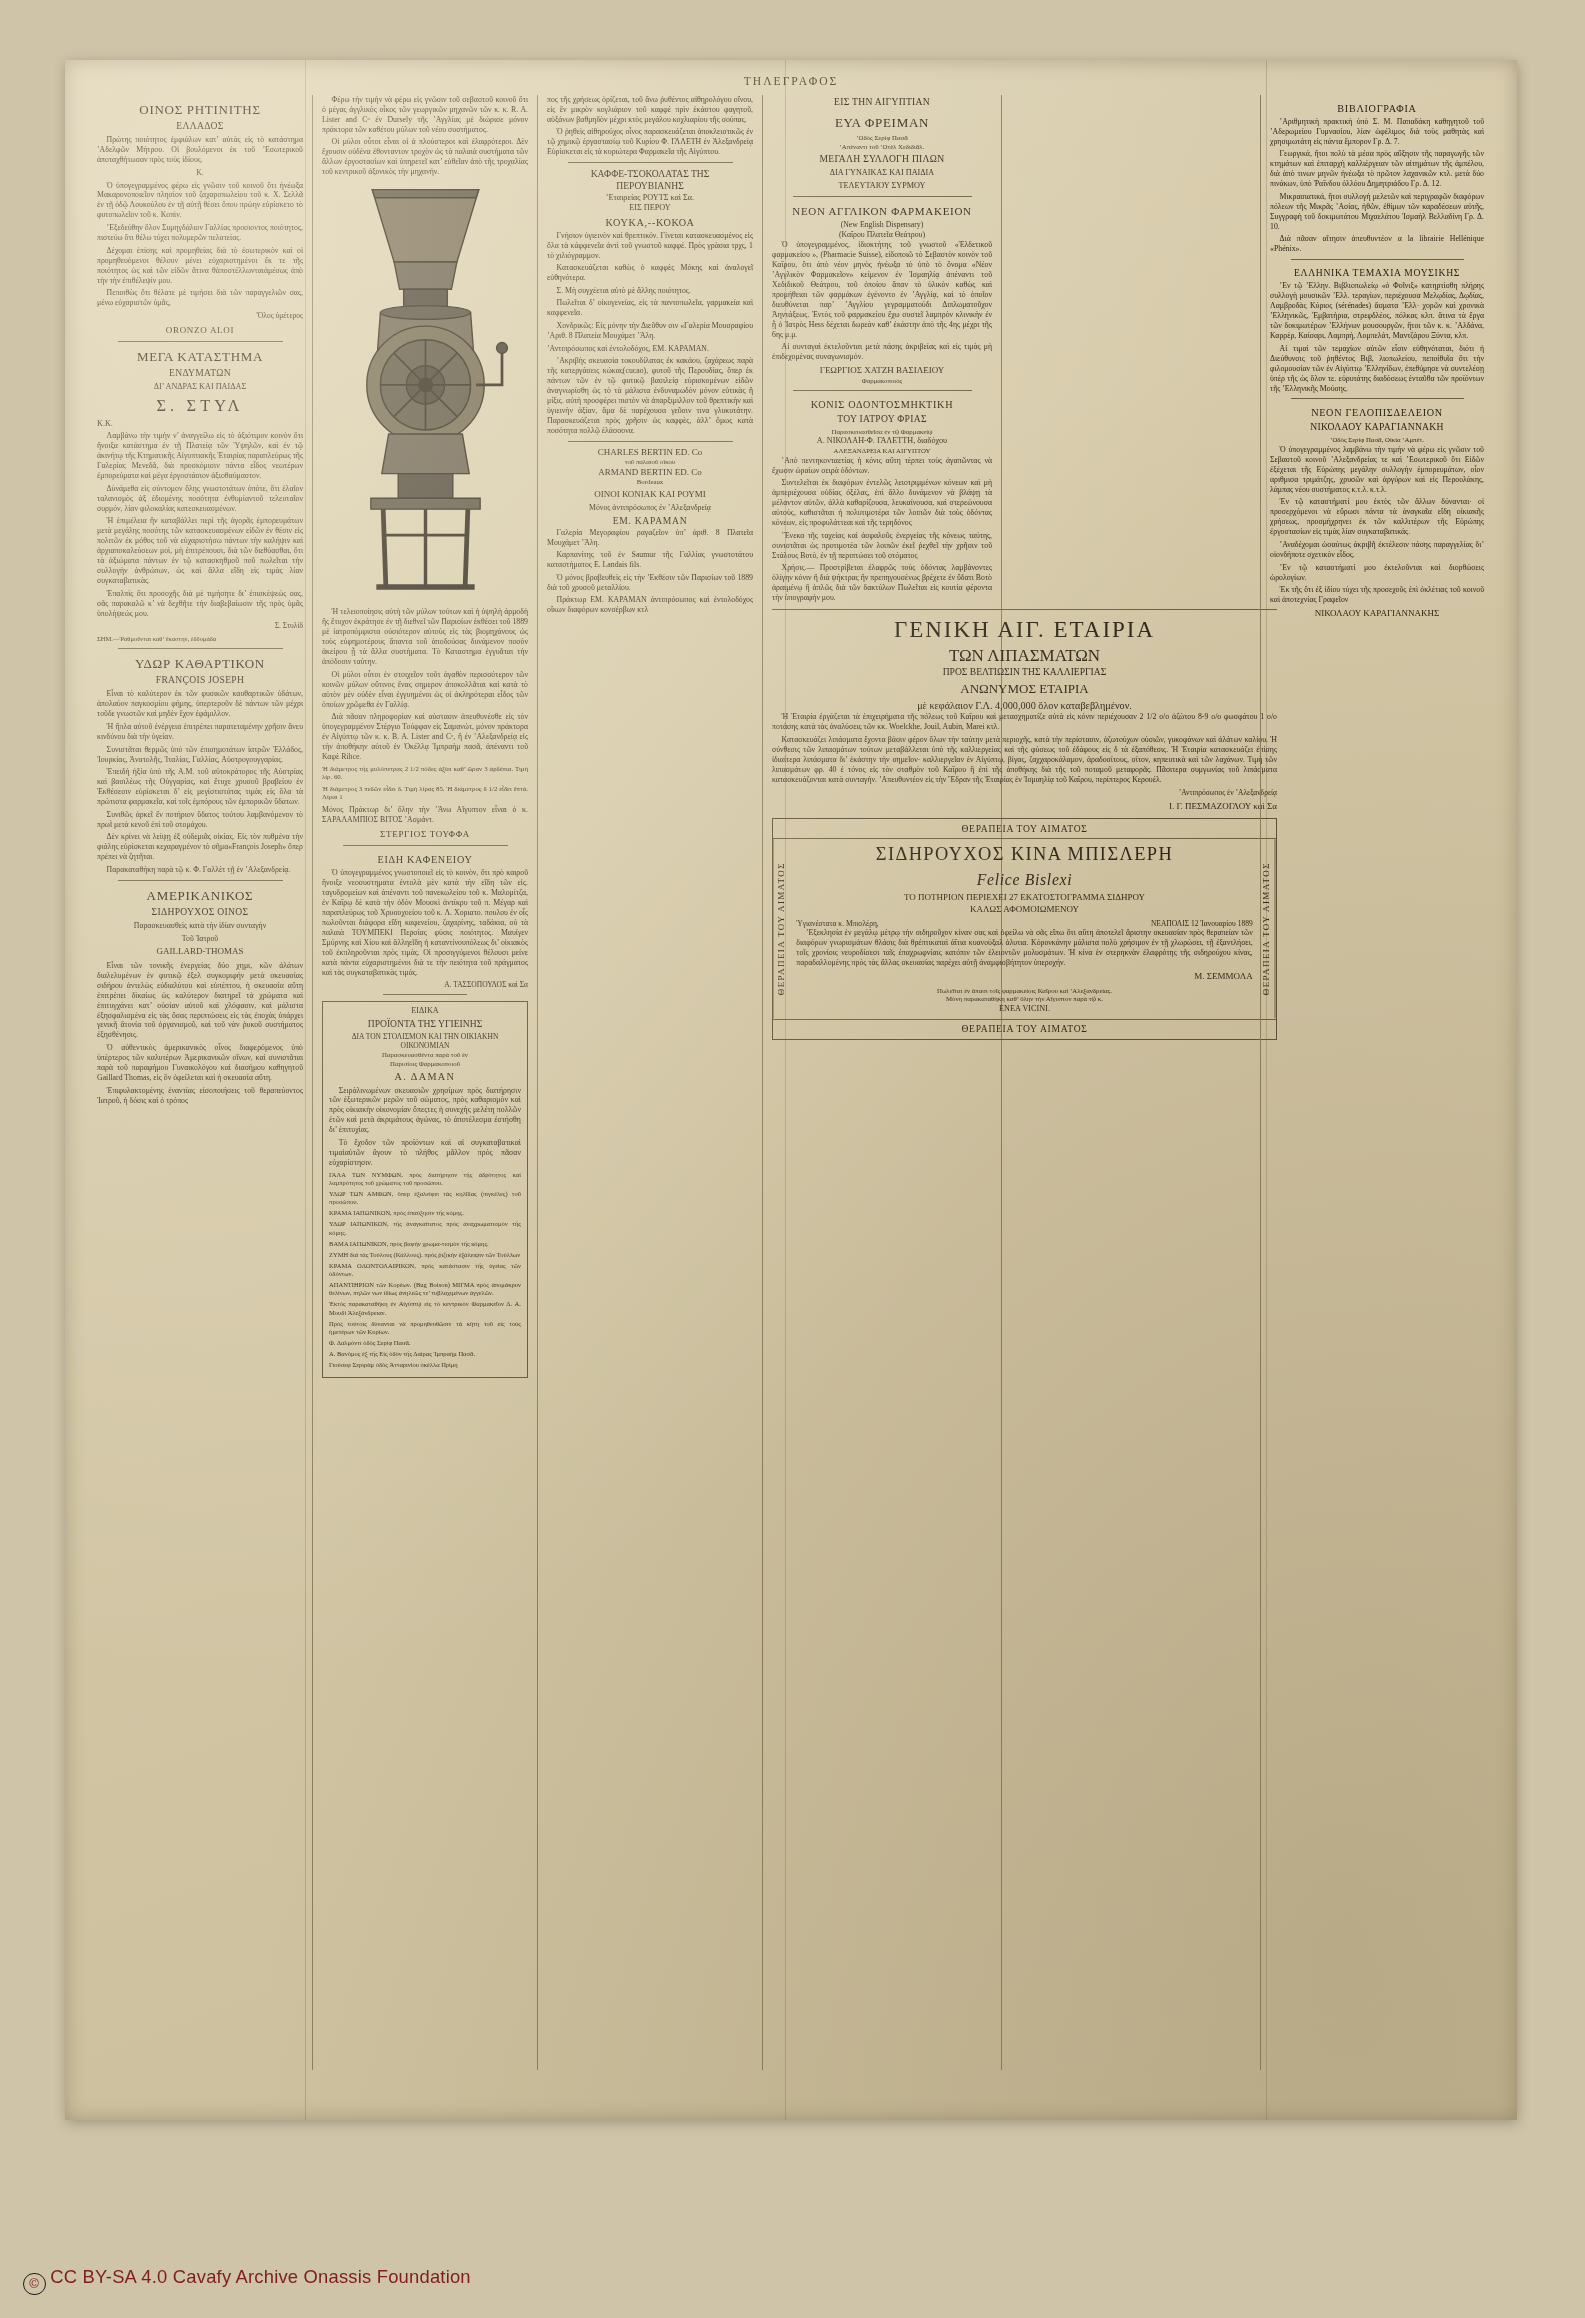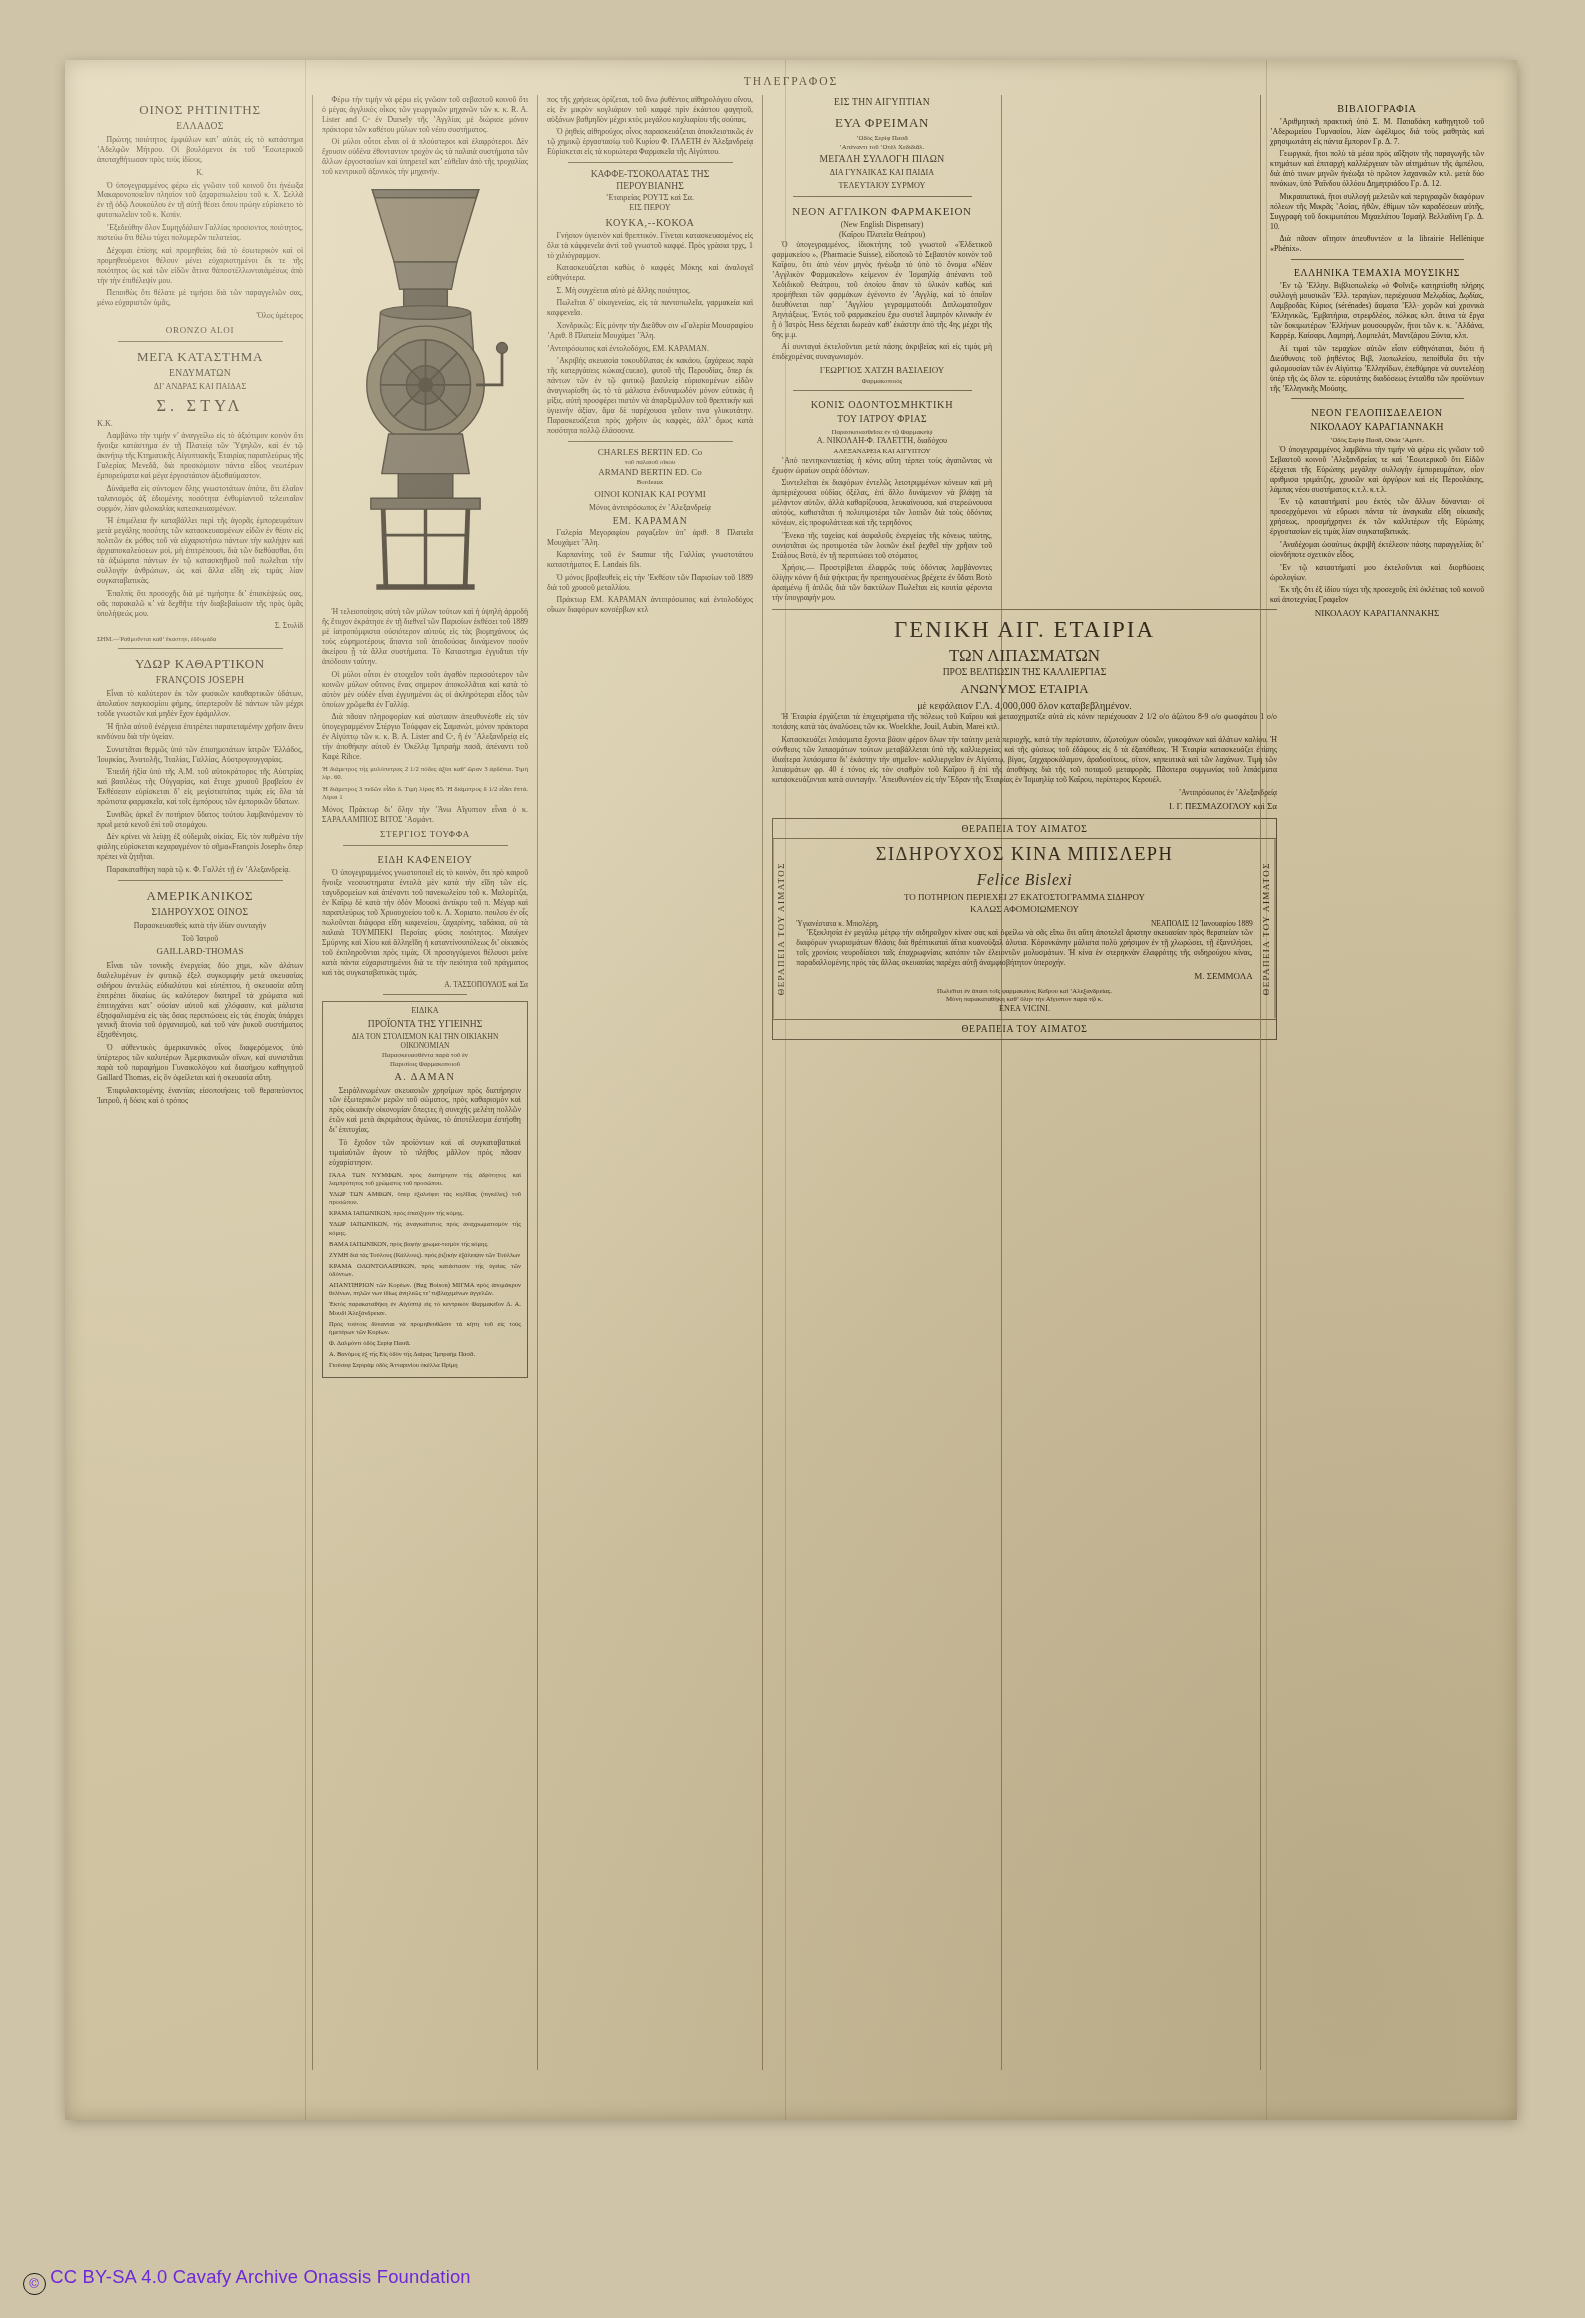--- a/index.html
+++ b/index.html
@@ -93,21 +93,21 @@
     font-size:9px;letter-spacing:1.4px;text-align:center;
     padding:4.1px 2px;border-right:0.7px solid #6d5f42;
   }
   .vert.right{border-right:0;border-left:0.7px solid #6d5f42;}
   .bloodmain{flex:1;padding:4.1px 6.8px;text-align:center;}
   .scriptname{font-size:15.7px;font-style:italic;letter-spacing:0.7px;margin:2.7px 0;}
   
   #credit{
     position:absolute;left:23px;bottom:23px;
     font-family:"Liberation Sans", sans-serif;
-    font-size:18.4px;color:#6d28d9;letter-spacing:0.2px;
+    font-size:18.4px;color:#7f1d1d;letter-spacing:0.2px;
   }
   .cc{
     display:inline-block;width:20.5px;height:20.5px;border:1.5px solid #1d1d1d;border-radius:50%;
     text-align:center;line-height:20px;font-size:13px;vertical-align:-4.1px;margin-right:4.8px;
   }
   .fold{
     position:absolute;top:0;bottom:0;width:1.4px;background:rgba(120,100,60,.30);
   }
 </style>
 </head>

